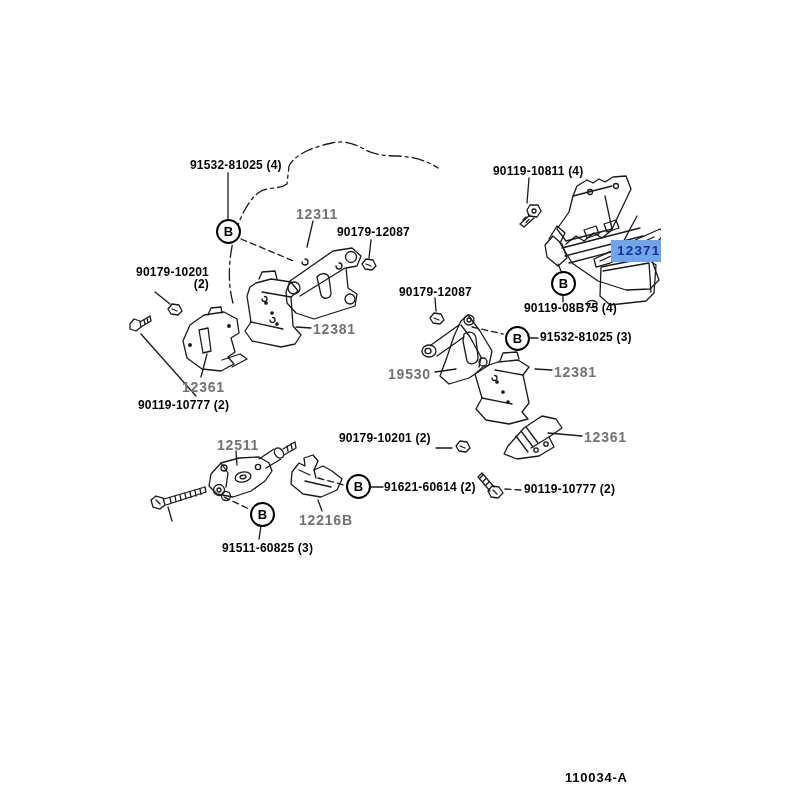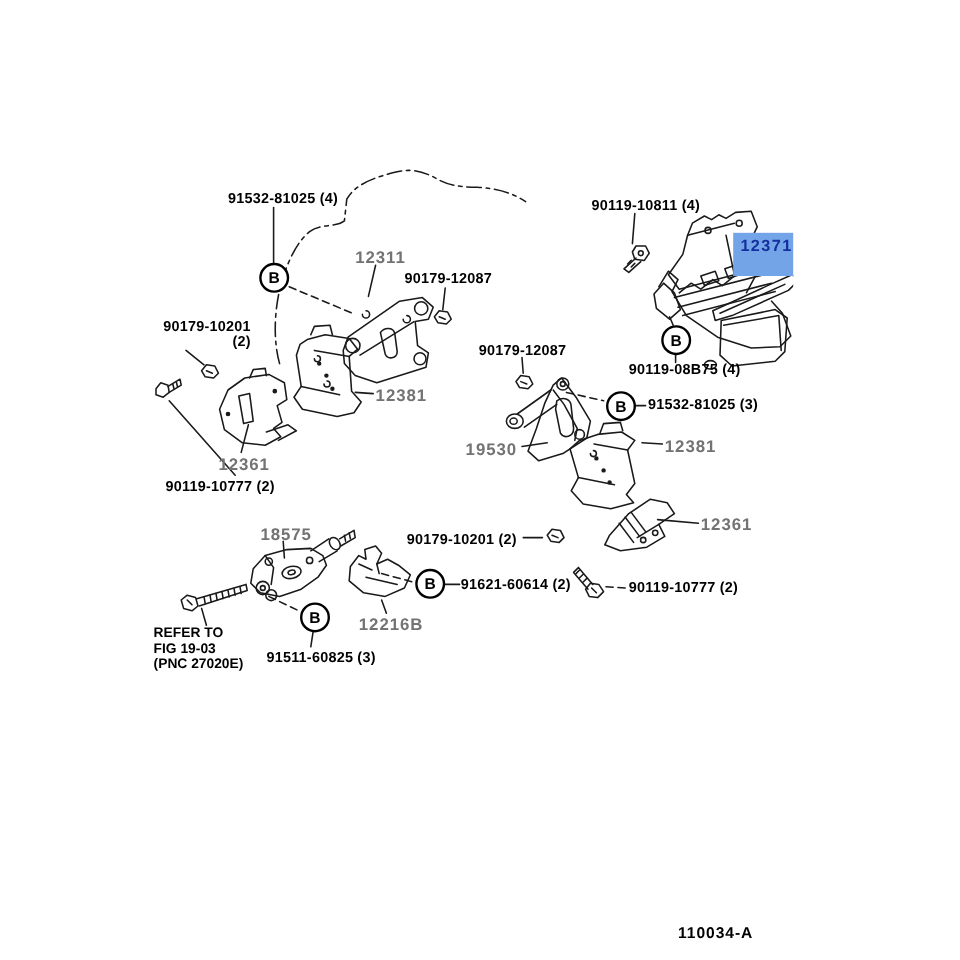--- a/index.html
+++ b/index.html
@@ -9,21 +9,21 @@
   .lbl{position:absolute;font:700 12px "Liberation Sans",sans-serif;color:#000;
        white-space:nowrap;letter-spacing:.2px;line-height:12px;}
   .lbl-part{position:absolute;font:700 14px "Liberation Sans",sans-serif;color:#737373;
        white-space:nowrap;letter-spacing:.8px;line-height:14px;}
   .lbl-2line{text-align:right;}
   .lbl-2line span{display:block;}
   .note{position:absolute;font:700 11.5px "Liberation Sans",sans-serif;color:#000;
         line-height:13px;white-space:nowrap;}
   .highlight{position:absolute;background:var(--hl-bg,#74A4E8);color:var(--hl-fg,#142F9E);
         font:700 13.5px "Liberation Sans",sans-serif;letter-spacing:1.2px;
-        padding:3px 6px 18px 6px;}
+        padding:3px 6px 4px 6px;margin-top:46px;}
   .callout{position:absolute;width:21px;height:21px;border:2px solid #000;border-radius:50%;
         background:#fff;display:flex;align-items:center;justify-content:center;
         font:700 13px "Liberation Sans",sans-serif;color:#000;}
   .figcode{position:absolute;font:700 13px "Liberation Sans",sans-serif;letter-spacing:.8px;}
 </style>
 </head>
 <body>
 
 <div id="stage">
 
@@ -219,33 +219,28 @@
   </div>
   <div class="lbl" style="left:493px;top:165px">90119-10811 (4)</div>
   <div class="highlight" style="left:611px;top:194px">12371</div>
   <div class="lbl" style="left:524px;top:302px">90119-08B75 (4)</div>
   <div class="lbl" style="left:540px;top:331px">91532-81025 (3)</div>
   <div class="lbl-part" style="left:388px;top:367px">19530</div>
   <div class="lbl-part" style="left:554px;top:365px">12381</div>
   <div class="lbl-part" style="left:313px;top:322px">12381</div>
   <div class="lbl-part" style="left:182px;top:380px">12361</div>
   <div class="lbl" style="left:138px;top:399px">90119-10777 (2)</div>
-  <div class="lbl-part" style="left:217px;top:438px">18575</div>
-  <div class="lbl" style="left:339px;top:443px">90179-10201 (2)</div>
+  <div class="lbl-part" style="left:217px;top:438px">12511</div>
+  <div class="lbl" style="left:339px;top:432px">90179-10201 (2)</div>
   <div class="lbl" style="left:384px;top:481px">91621-60614 (2)</div>
   <div class="lbl" style="left:524px;top:483px">90119-10777 (2)</div>
   <div class="lbl-part" style="left:299px;top:513px">12216B</div>
   <div class="lbl" style="left:222px;top:542px">91511-60825 (3)</div>
   <div class="lbl-part" style="left:584px;top:430px">12361</div>
 
-  <div class="note" style="left:128px;top:522px">
-    <span style="display:block">REFER TO</span>
-    <span style="display:block">FIG 19-03</span>
-    <span style="display:block">(PNC 27020E)</span>
-  </div>
 
   <div class="callout" style="left:216px;top:219px">B</div>
   <div class="callout" style="left:551px;top:271px">B</div>
   <div class="callout" style="left:505px;top:326px">B</div>
   <div class="callout" style="left:346px;top:474px">B</div>
   <div class="callout" style="left:250px;top:502px">B</div>
 
   <div class="figcode" style="left:565px;top:770px">110034-A</div>
 </div>
 

